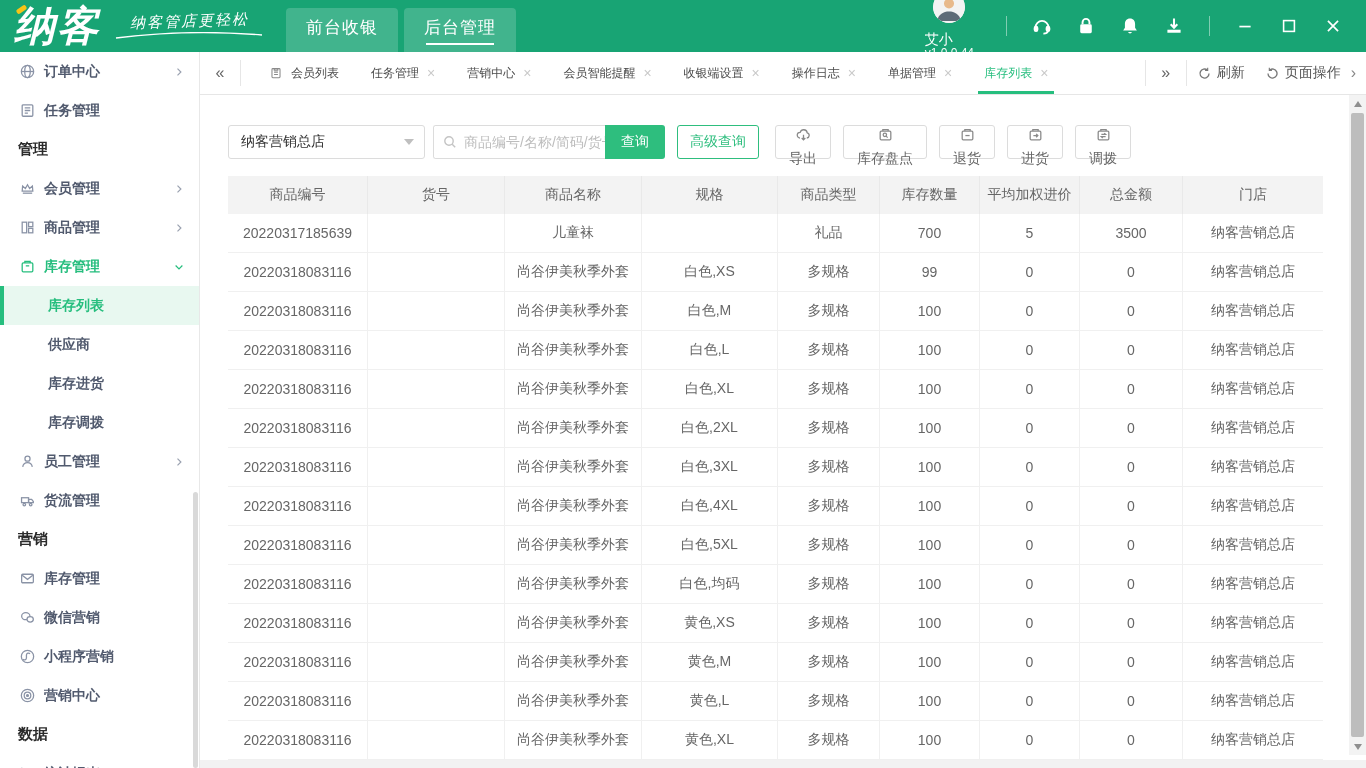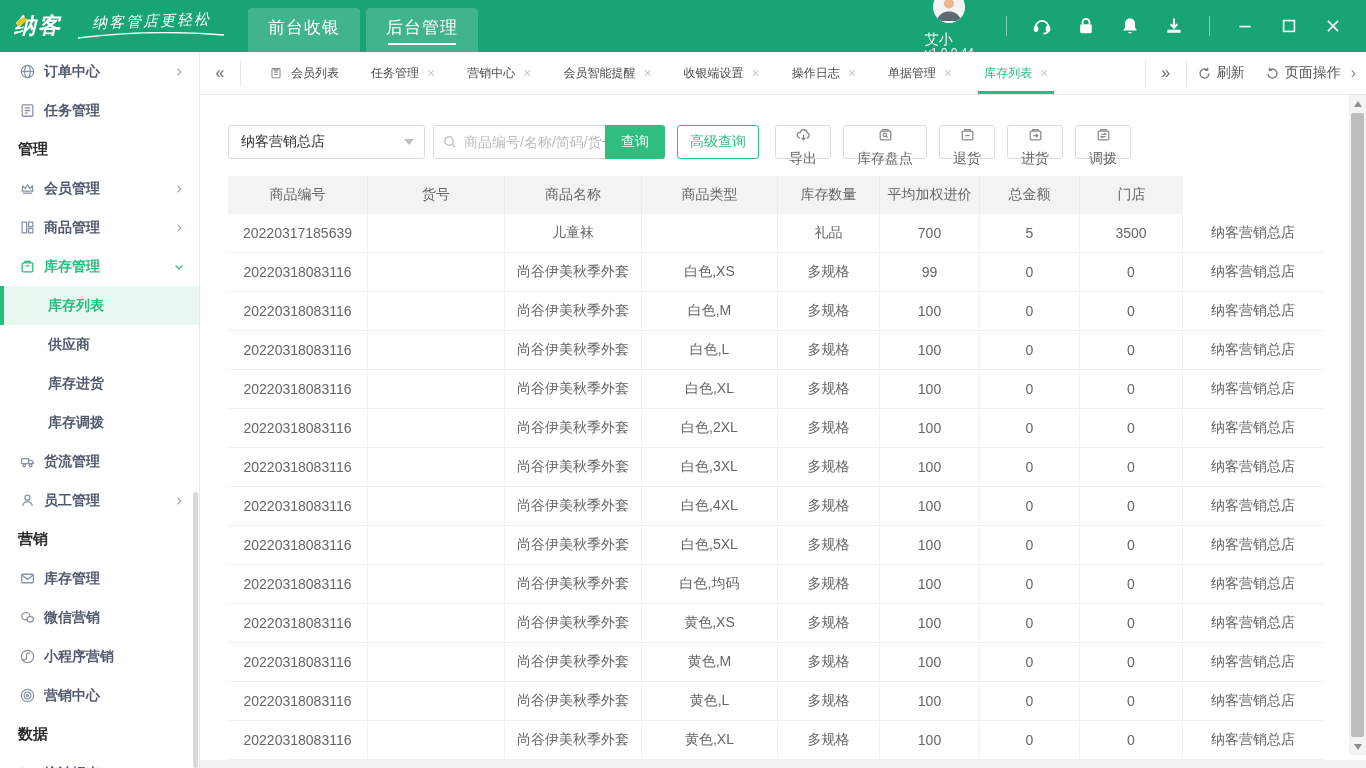--- a/index.html
+++ b/index.html
@@ -3,21 +3,21 @@
 <meta charset="utf-8">
 <style>
   * { margin:0; padding:0; box-sizing:border-box; }
   html,body { width:1366px; height:768px; overflow:hidden; }
   body { font-family:"Liberation Sans","DejaVu Sans",sans-serif; font-size:14px; color:#555; background:#fff; }
   .app { position:relative; width:1366px; height:768px; overflow:hidden; background:#fff; }
 
   
   .topbar { position:relative; height:52px; background:#18A474; display:flex; align-items:center; color:#fff; }
   .brand { display:flex; align-items:center; padding-left:14px; }
-  .logo { position:relative; font-size:22px; font-weight:900; font-style:italic; letter-spacing:2px; }
+  .logo { position:relative; font-size:41px; font-weight:900; font-style:italic; letter-spacing:2px; }
   .logo .accent { position:absolute; left:2px; top:8px; width:11px; height:5px; background:#F6C416; transform:rotate(-35deg); border-radius:2px; }
   .slogan-wrap { margin-left:14px; display:flex; flex-direction:column; align-items:center; }
   .slogan { font-size:15px; font-style:italic; letter-spacing:2px; transform:rotate(-2deg); }
   .swoosh { margin-top:1px; }
   .nav { display:flex; align-items:flex-end; height:52px; margin-left:22px; gap:6px; }
   .nav-btn { height:44px; padding:0 20px; background:rgba(255,255,255,0.18); border:none; color:#fff; font-size:17px; letter-spacing:1px; border-radius:4px 4px 0 0; cursor:pointer; display:flex; flex-direction:column; align-items:center; justify-content:center; font-family:inherit; }
   .nav-btn .ul { width:68px; height:2px; background:transparent; margin-top:4px; }
   .nav-btn.active .ul { background:#fff; }
   .top-right { margin-left:auto; display:flex; align-items:center; padding-right:16px; gap:10px; }
   .userbox { display:flex; align-items:center; gap:8px; margin-right:14px;flex-direction:column; }
@@ -267,41 +267,41 @@
           </div>
           <div class="sb-sub">
             <span>库存进货</span>
           </div>
           <div class="sb-sub">
             <span>库存调拨</span>
           </div>
           <div class="sb-item">
             <span class="sb-ico">
               <svg width="17" height="17" viewBox="0 0 16 16" fill="none" stroke="currentColor" stroke-width="1.2">
+                <circle cx="8" cy="5.3" r="2.4"></circle>
+                <path d="M3.5 13c.4-2.6 2.3-4 4.5-4s4.1 1.4 4.5 4"></path>
+              </svg>
+            </span>
+            <span class="sb-label">员工管理</span>
+            <span class="sb-chev">
+              <svg width="12" height="12" viewBox="0 0 16 16" fill="none" stroke="currentColor" stroke-width="1.2">
+                <path d="M6 3.5 10.5 8 6 12.5" stroke-width="1.6"></path>
+              </svg>
+            </span>
+          </div>
+          <div class="sb-item">
+            <span class="sb-ico">
+              <svg width="17" height="17" viewBox="0 0 16 16" fill="none" stroke="currentColor" stroke-width="1.2">
                 <rect x="2.4" y="5.4" width="6.6" height="4.6"></rect>
                 <path d="M9 7h2.9l1.6 2v1H9z"></path>
                 <circle cx="5" cy="11.8" r="1.2"></circle>
                 <circle cx="11" cy="11.8" r="1.2"></circle>
               </svg>
             </span>
             <span class="sb-label">货流管理</span>
-          </div>
-          <div class="sb-item">
-            <span class="sb-ico">
-              <svg width="17" height="17" viewBox="0 0 16 16" fill="none" stroke="currentColor" stroke-width="1.2">
-                <circle cx="8" cy="5.3" r="2.4"></circle>
-                <path d="M3.5 13c.4-2.6 2.3-4 4.5-4s4.1 1.4 4.5 4"></path>
-              </svg>
-            </span>
-            <span class="sb-label">员工管理</span>
-            <span class="sb-chev">
-              <svg width="12" height="12" viewBox="0 0 16 16" fill="none" stroke="currentColor" stroke-width="1.2">
-                <path d="M6 3.5 10.5 8 6 12.5" stroke-width="1.6"></path>
-              </svg>
-            </span>
           </div>
           <div class="sb-section">
             <span>营销</span>
           </div>
           <div class="sb-item">
             <span class="sb-ico">
               <svg width="17" height="17" viewBox="0 0 16 16" fill="none" stroke="currentColor" stroke-width="1.2">
                 <rect x="2.5" y="4" width="11" height="8" rx="1"></rect>
                 <path d="M3 5l5 3.8L13 5"></path>
               </svg>
@@ -499,20 +499,21 @@
                 <span>调拨</span>
               </button>
             </div>
         </div>
 
         <div class="table">
           <div class="tr-grid" id="table-head">
               <div class="th">商品编号</div>
               <div class="th">货号</div>
               <div class="th">商品名称</div>
+              <div class="th">规格</div>
               <div class="th">商品类型</div>
               <div class="th">库存数量</div>
               <div class="th">平均加权进价</div>
               <div class="th">总金额</div>
               <div class="th">门店</div>
             </div>
           <div id="table-body">
               <div class="tr-grid">
                 <div class="td">20220317185639</div>
                 <div class="td"></div>

